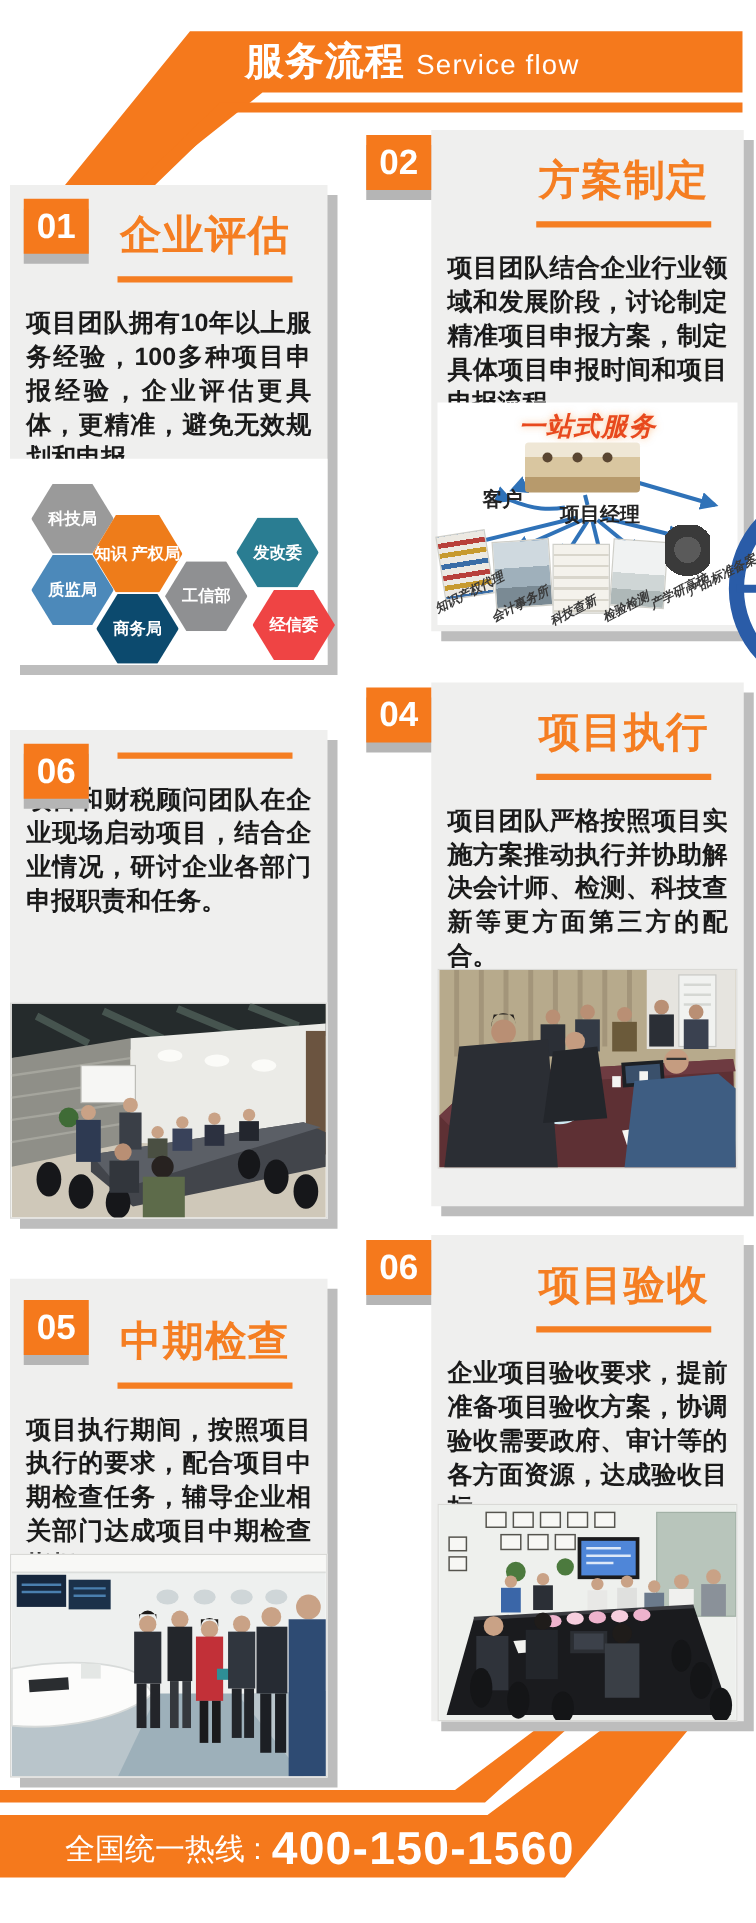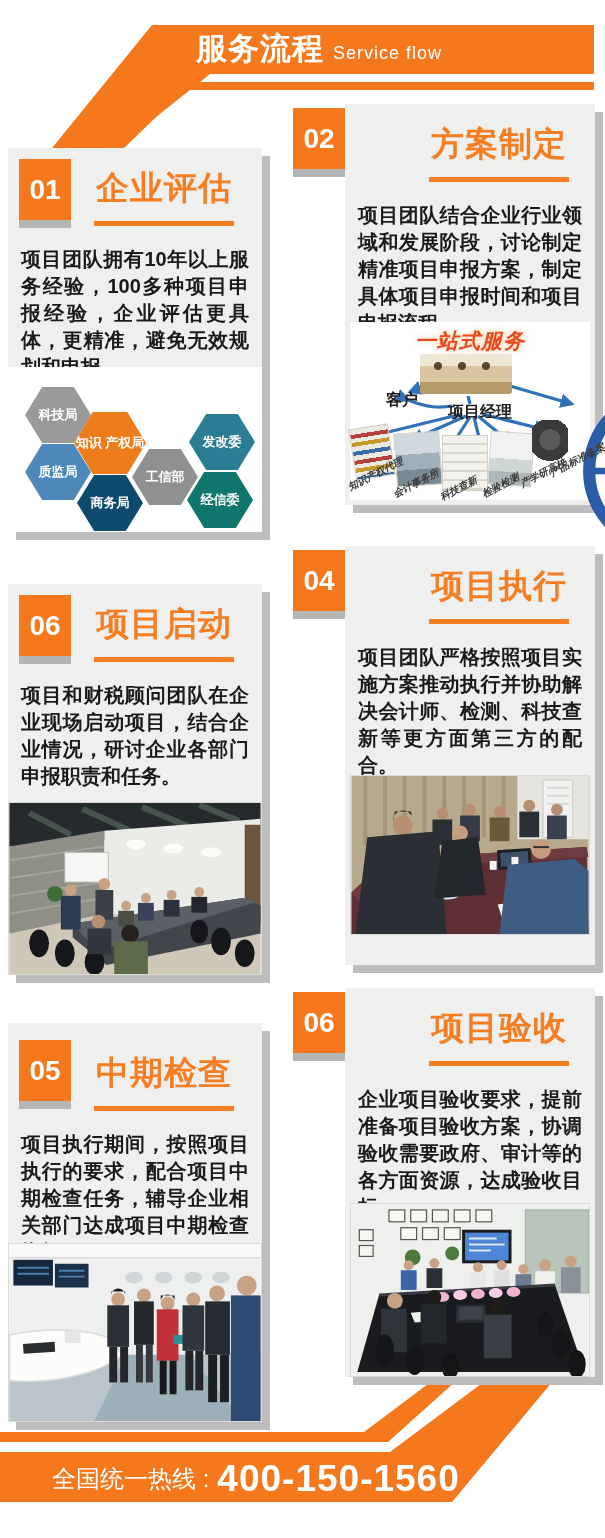--- a/index.html
+++ b/index.html
@@ -3,31 +3,31 @@
 <meta charset="utf-8">
 <style>
   html,body{margin:0;padding:0;background:#fff;}
   .page{position:relative;width:605px;height:1538px;background:#fff;overflow:hidden;
         font-family:"Liberation Sans","DejaVu Sans",sans-serif;}
   .decor{position:absolute;left:0;top:0;width:605px;height:1538px;pointer-events:none;}
 
   
   .header-text{position:absolute;left:196px;top:28px;display:flex;align-items:baseline;gap:9px;color:#fff;}
   .h-cn{font-size:31px;font-weight:700;letter-spacing:1px;}
-  .h-en{font-size:18px;font-weight:400;letter-spacing:1px;}
+  .h-en{font-size:22px;font-weight:400;letter-spacing:1px;}
 
   
   .card{position:absolute;background:#efefee;box-shadow:8px 8px 0 0 #bdbdbd;}
   .col-l{left:8px;width:254px;}
   .col-r{left:345px;width:250px;}
   .c1{top:148px;height:384px;} .c2{top:104px;height:401px;}
   .c3{top:584px;height:391px;} .c4{top:546px;height:419px;}
   .c5{top:1023px;height:399px;} .c6{top:988px;height:389px;}
 
-  .badge{position:absolute;width:52px;height:61px;background:#f5791c;color:#fff;
+  .badge{position:absolute;width:52px;height:44px;background:#f5791c;color:#fff;
          display:flex;align-items:center;justify-content:center;font-size:28px;font-weight:700;
          box-shadow:0 8px 0 0 #b5b5b5;}
   .col-l .badge{left:11px;top:11px;} .c5 .badge{top:17px;}
   .col-r .badge{left:-52px;top:4px;}
 
   .title-wrap{margin:18px 0 0 58px;text-align:center;}
   .c5 .title-wrap{margin-top:28px;}
   .card-title{display:inline-block;color:#f57e22;font-size:33px;font-weight:700;letter-spacing:1px;}
   .underline{width:140px;height:5px;background:#f57e22;margin:10px auto 0 auto;}
 
@@ -49,21 +49,21 @@
              text-shadow:0 0 7px rgba(245,140,40,.55);}
   .hex{position:absolute;width:66px;height:56px;display:flex;align-items:center;justify-content:center;
        color:#fff;font-weight:700;font-size:13px;line-height:1.1;text-align:center;
        clip-path:polygon(26% 0,74% 0,100% 50%,74% 100%,26% 100%,0 50%);}
   .hx1{left:17px;top:20px;background:#9a9a9a;}
   .hx2{left:66px;top:45px;width:72px;height:62px;background:#ee7c1a;}
   .hx3{left:181px;top:47px;background:#2a7d92;}
   .hx4{left:17px;top:77px;background:#4c89ba;}
   .hx5{left:124px;top:82px;background:#8f9092;}
   .hx6{left:69px;top:108px;background:#0c4a6e;}
-  .hx7{left:179px;top:105px;background:#0f766e;}
+  .hx7{left:194px;top:105px;background:#ef4444;}
 
   
   .svc-title{position:absolute;left:50px;top:5px;width:140px;text-align:center;color:#e8491d;
              font-size:21px;font-weight:900;font-style:italic;letter-spacing:1px;
              text-shadow:0 0 6px rgba(245,140,40,.5);}
   .svc-node{position:absolute;font-size:16px;font-weight:700;color:#222;white-space:nowrap;}
   .svc-client{left:36px;top:68px;} .svc-manager{left:98px;top:80px;}
   .svc-photoC{position:absolute;left:70px;top:32px;width:92px;height:40px;
               background:linear-gradient(180deg,#efe7d6 0 30%,#d9c6a0 30% 70%,#b79a6c 70%);border-radius:3px;}
   .svc-photoC i{position:absolute;width:8px;height:8px;border-radius:50%;background:#5a4632;top:8px;}
@@ -176,21 +176,20 @@
       <span class="svc-label sl3">科技查新</span>
       <span class="svc-label sl4">检验检测</span>
       <span class="svc-label sl5">产学研高校</span>
       <span class="svc-label sl6">产品标准备案</span>
     </div>
   </div>
 
   <div class="card col-l c3">
     <div class="badge">06</div>
     <div class="title-wrap">
-      <span class="card-title">项目启动</span>
       <div class="underline"></div>
     </div>
     <div class="card-body">项目和财税顾问团队在企业现场启动项目，结合企业情况，研讨企业各部门申报职责和任务。</div>
     <div class="media">
       <svg viewBox="0 0 254 173" aria-hidden="true">
         <rect width="254" height="173" fill="#cfc8b9"></rect>
         <polygon points="0,0 254,0 254,26 0,44" fill="#252b2c"></polygon>
         <path d="M20,10 L62,32 M74,6 L122,28 M134,4 L182,24 M192,2 L232,18" stroke="#46544f" stroke-width="6" fill="none"></path>
         <polygon points="0,44 96,28 96,112 0,132" fill="#8f8f88"></polygon>
         <path d="M0,58 L96,44 M0,76 L96,62 M0,94 L96,80 M0,112 L96,96" stroke="#a5a59d" stroke-width="2" fill="none"></path>

